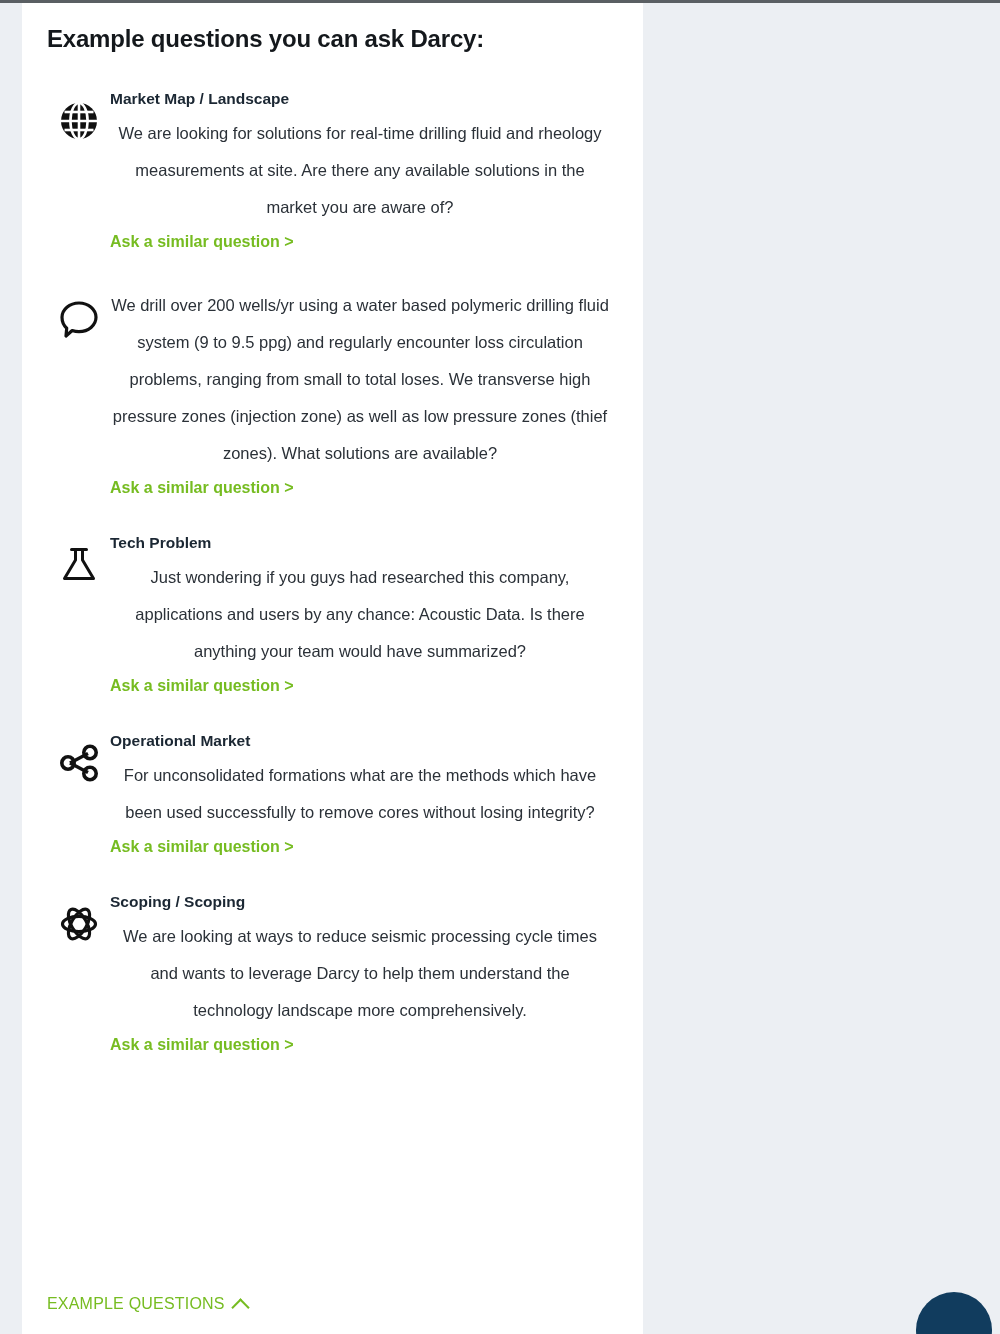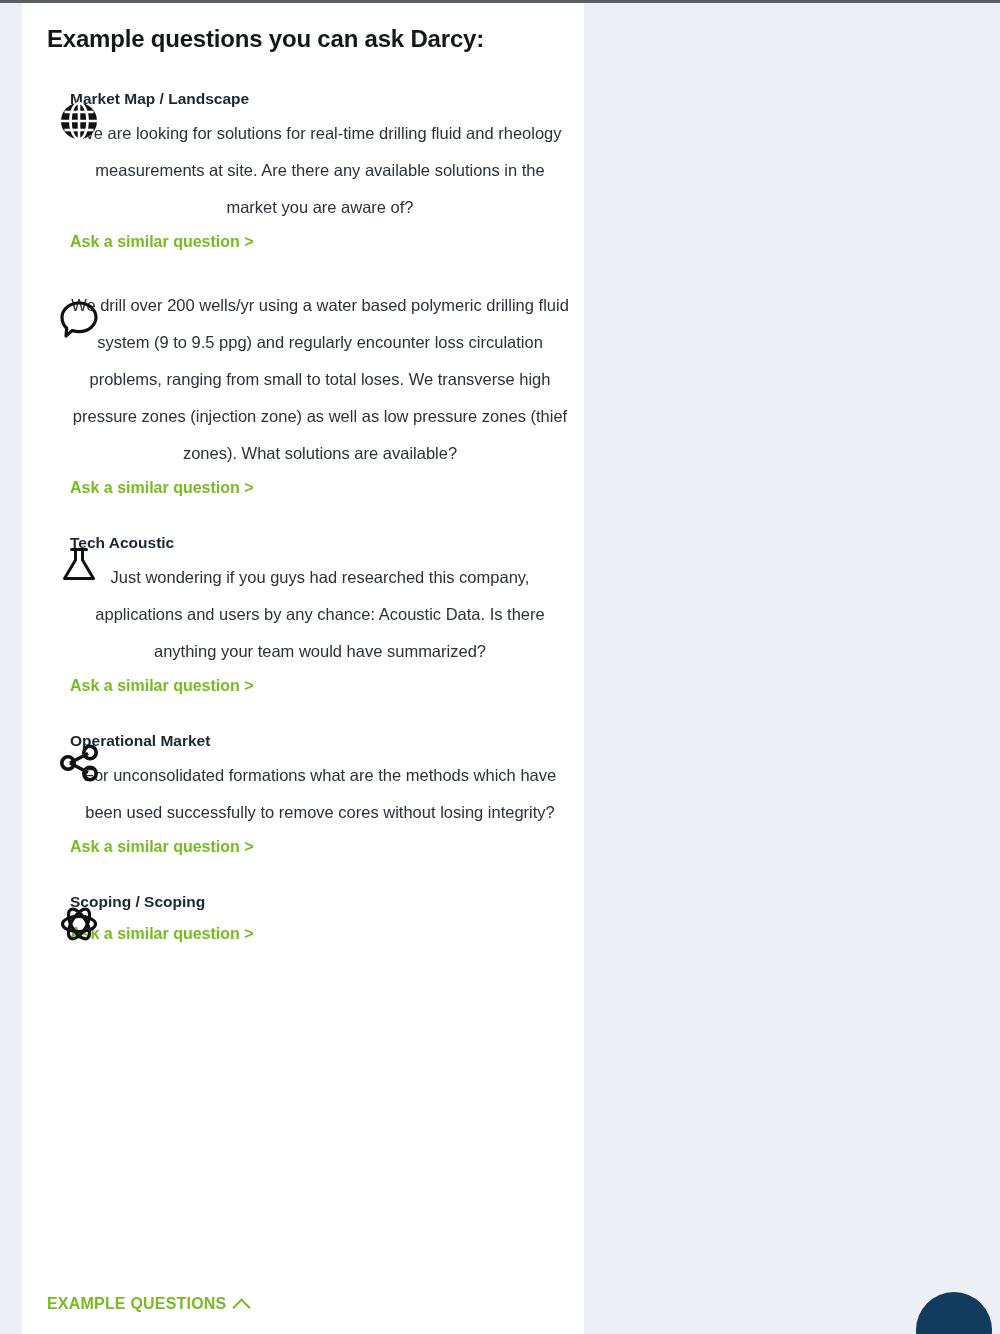--- a/index.html
+++ b/index.html
@@ -30,21 +30,21 @@
     top: 3px; left: 0;
     width: 22px;
     height: 1331px;
     background: #eceff3;
   }
 
   #panel {
     position: absolute;
     top: 3px;
     left: 22px;
-    width: 562px;
+    width: 621px;
     height: 1331px;
     background: #ffffff;
     overflow: hidden;
   }
 
   #panel-title {
     position: absolute;
     left: 25px;
     top: 22px;
     font-size: 24px;
@@ -56,21 +56,21 @@
 
   #questions-list {
     position: absolute;
     left: 0;
     top: 86px;
     width: 621px;
   }
 
   .question-item {
     position: relative;
-    padding-left: 48px;
+    padding-left: 88px;
     padding-right: 10px;
     margin-bottom: 29px;
   }
 
   .q-icon {
     position: absolute;
     left: 35px;
     top: 10px;
     width: 44px;
     height: 44px;
@@ -113,21 +113,21 @@
     height: 56px;
     background: #ffffff;
     border-top: 1px solid #ffffff;
   }
 
   #example-questions-toggle {
     position: absolute;
     left: 25px;
     top: 16px;
     font-size: 16px;
-    font-weight: bold;
+    font-weight: normal;
     color: #76bc21;
     letter-spacing: 0.2px;
     cursor: pointer;
     white-space: nowrap;
     display: flex;
     align-items: center;
     gap: 9px;
   }
 
   #view-more-link {
@@ -208,21 +208,21 @@
 
     <div class="question-item">
       <span class="q-icon">
         <svg viewBox="0 0 44 44">
           <g fill="none" stroke="#111111" stroke-width="3" stroke-linejoin="round" stroke-linecap="round">
             <line x1="14.5" y1="6.5" x2="29.5" y2="6.5"></line>
             <path d="M18.5 6.5 L18.5 17 L7.5 35.5 L36.5 35.5 L25.5 17 L25.5 6.5"></path>
           </g>
         </svg>
       </span>
-      <div class="q-title">Tech Acoustic</div>
+      <div class="q-title">Tech Problem</div>
       <div class="q-body">Just wondering if you guys had researched this company, applications and users by any chance: Acoustic Data. Is there anything your team would have summarized?</div>
       <a class="q-link">Ask a similar question &gt;</a>
     </div>
 
     <div class="question-item">
       <span class="q-icon">
         <svg viewBox="0 0 44 44">
           <g stroke="#111111" stroke-width="3.4" fill="none">
             <line x1="13" y1="22" x2="31" y2="12.5"></line>
             <line x1="13" y1="22" x2="31" y2="31.5"></line>
@@ -241,20 +241,21 @@
       <span class="q-icon">
         <svg viewBox="0 0 44 44">
           <g fill="none" stroke="#111111" stroke-width="3.2">
             <ellipse cx="22" cy="22" rx="16.5" ry="7.6"></ellipse>
             <ellipse cx="22" cy="22" rx="16.5" ry="7.6" transform="rotate(60 22 22)"></ellipse>
             <ellipse cx="22" cy="22" rx="16.5" ry="7.6" transform="rotate(120 22 22)"></ellipse>
           </g>
         </svg>
       </span>
       <div class="q-title">Scoping / Scoping</div>
+      <div class="q-body">We are looking at ways to reduce seismic processing cycle times and wants to leverage Darcy to help them understand the technology landscape more comprehensively.</div>
       <a class="q-link">Ask a similar question &gt;</a>
     </div>
 
   </div>
 
   <div id="panel-footer">
     <div id="example-questions-toggle">
       <span>EXAMPLE QUESTIONS</span>
       <span class="chevron-up"></span>
     </div>

